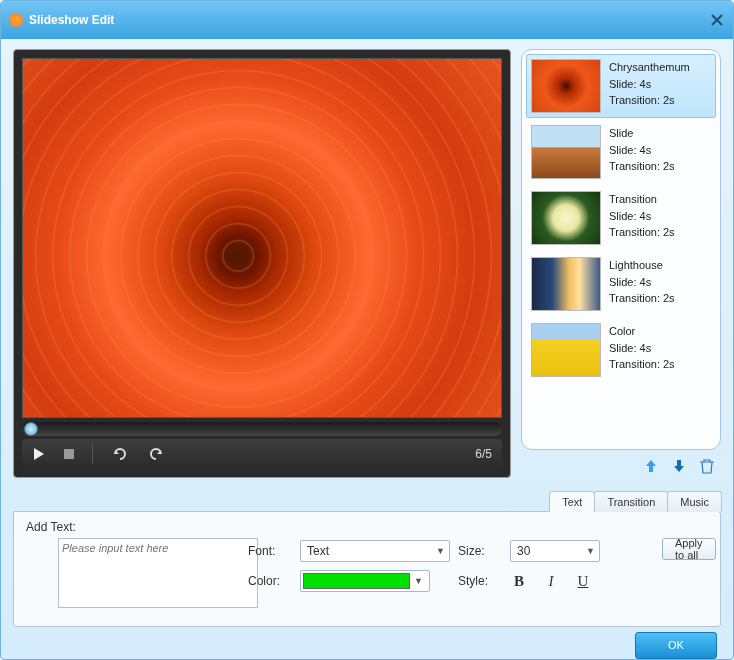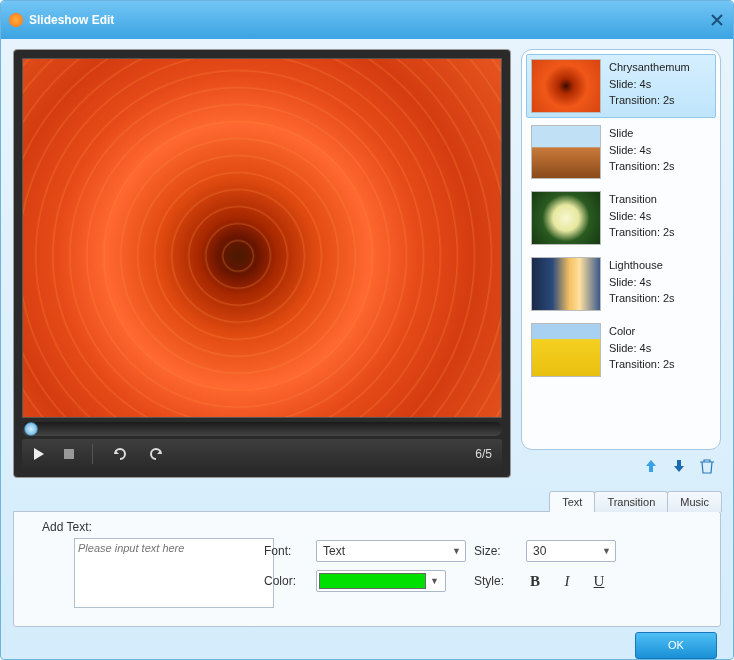--- a/index.html
+++ b/index.html
@@ -26,21 +26,21 @@
 .thumb-item { display:flex; gap:8px; padding:4px; border:1px solid transparent; border-radius:2px; margin-bottom:2px; cursor:pointer; }
 .thumb-item.sel { background: linear-gradient(#d5efff,#bfe5fb); border-color:#8fc8ec; }
 .thumb-img { width: 70px; height: 54px; border:1px solid #bbb; flex-shrink:0; }
 .thumb-meta { font-size:11px; line-height:1.5; color:#222; }
 .thumb-meta div { white-space:nowrap; }
 .thumb-actions { height: 28px; display:flex; justify-content:flex-end; align-items:center; gap:12px; padding: 4px 6px 0 0; }
 .thumb-actions .abtn { cursor:pointer; }
 .tabs { display:flex; align-items:flex-end; height: 24px; margin-top: 2px; justify-content: flex-end; }
 .tab { padding: 4px 12px; border:1px solid #b5c5d5; border-bottom:none; background: linear-gradient(#f5f9fd,#e4eef7); border-radius:3px 3px 0 0; cursor:pointer; margin-right:-1px; font-size:11px; }
 .tab.active { background:#f8fbfe; position:relative; z-index:2; }
-.tab-body { border:1px solid #b5c5d5; background:#f8fbfe; border-radius:0 3px 3px 3px; padding: 8px 12px 12px 28px; height: 116px; margin-top:-1px; }
+.tab-body { border:1px solid #b5c5d5; background:#f8fbfe; border-radius:0 3px 3px 3px; padding: 8px 12px 12px 12px; height: 116px; margin-top:-1px; }
 .text-tab { display:flex; gap: 22px; }
 .addtext-col { width: 200px; }
 .addtext-col label { display:block; margin-bottom:4px; }
 .addtext-col textarea { width: 200px; height: 70px; border:1px solid #b0c0d0; resize:none; font-style:italic; color:#888; padding:3px; font-family:inherit; font-size:11px;margin-left:32px; }
 .opts-col { flex:1; display:grid; grid-template-columns: 44px 150px 44px 130px; grid-auto-rows: 30px; gap: 0 8px; align-items:center; padding-top:16px; }
 .opts-col label { text-align:left; }
 .dd { display:flex; align-items:center; border:1px solid #a8b8c8; background:#fff; height:22px; padding:0 4px 0 6px; border-radius:2px; cursor:pointer; justify-content:space-between; }
 .dd .arrow { font-size:9px; color:#555; }
 .color-dd { display:flex; align-items:center; border:1px solid #a8b8c8; background:#fff; height:22px; padding:2px; border-radius:2px; cursor:pointer; width:130px;}
 .color-swatch { flex:1; height:16px; border:1px solid #666; }
@@ -203,20 +203,23 @@
               <div class="color-swatch" id="color-swatch" style="background: rgb(0, 224, 0);"></div>
               <span class="arrow">▼</span>
             </div>
             <label>Style:</label>
             <div class="style-btns">
               <span style="font-weight:bold">B</span>
               <span style="font-style:italic">I</span>
               <span style="text-decoration:underline">U</span>
             </div>
           </div>
+          <div class="apply-col">
+            <div class="btn">Apply to all</div>
+          </div>
         </div>
       </div>
     </div>
   </div>
 
   <div class="footer">
     <div class="btn-ok">OK</div>
   </div>
 </div>
 

